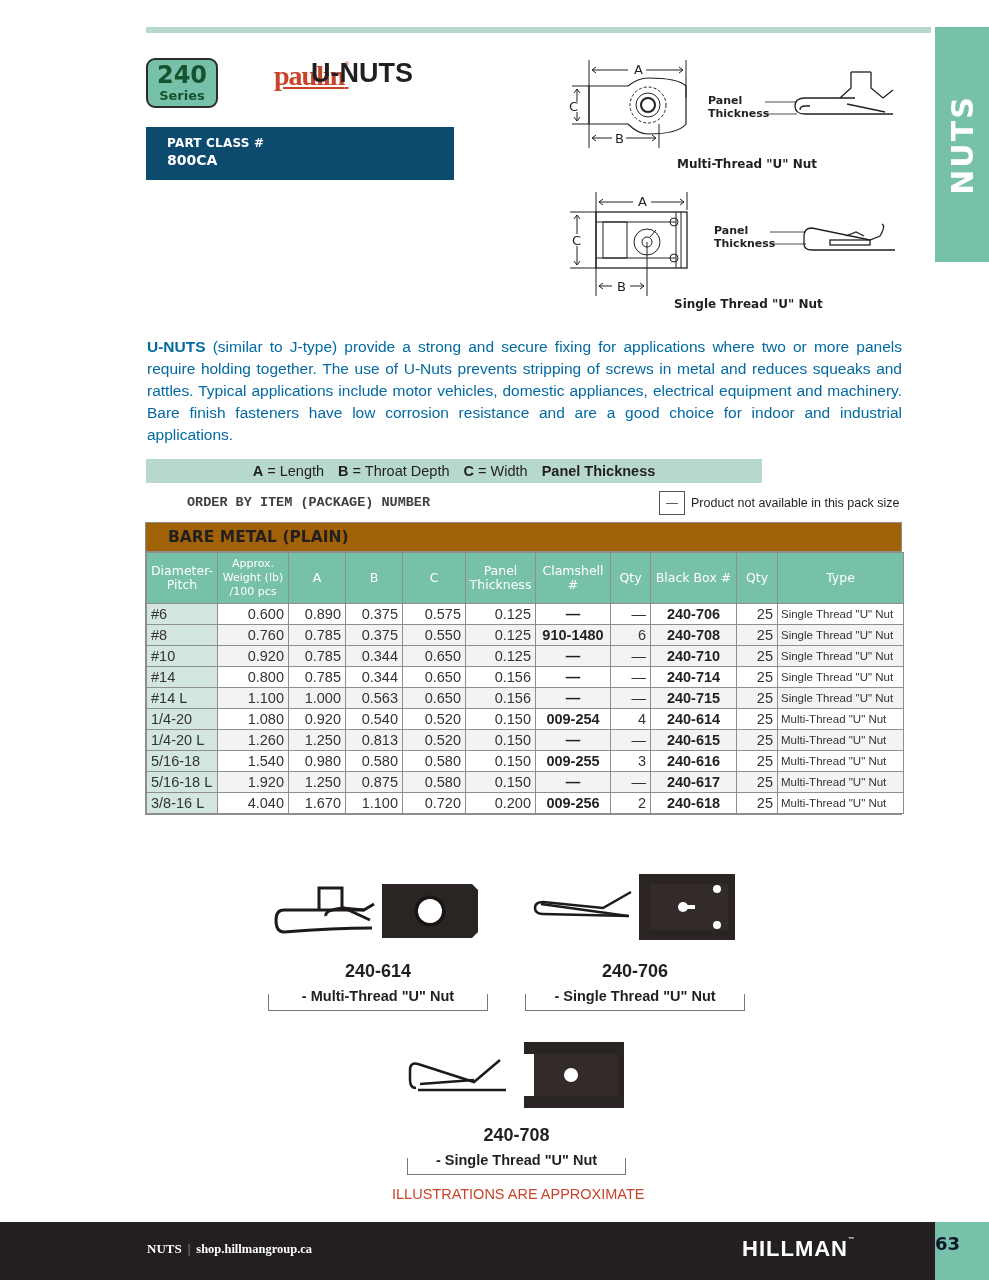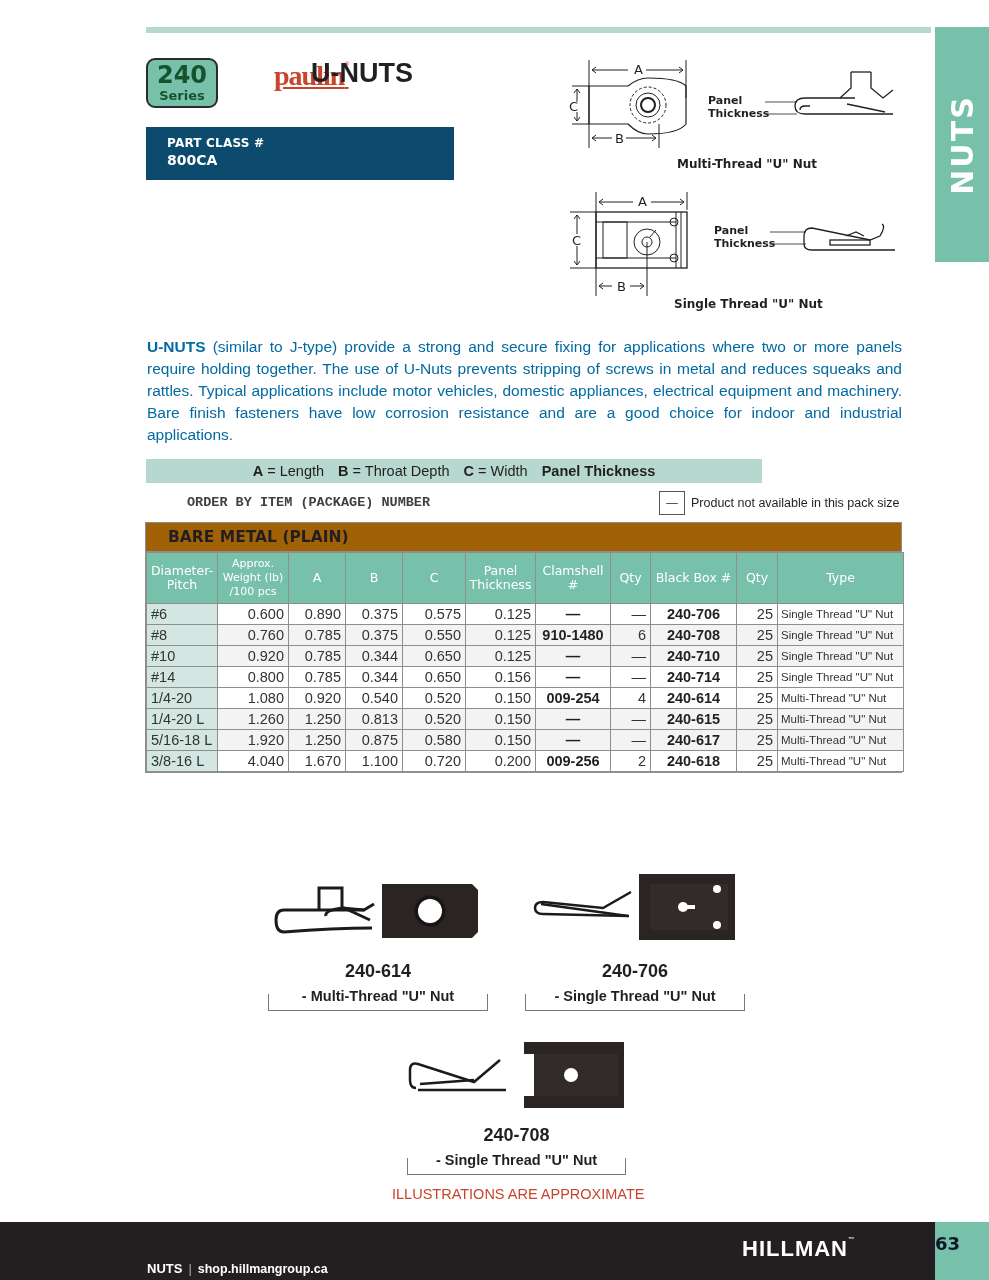--- a/index.html
+++ b/index.html
@@ -51,21 +51,21 @@
   tr.alt td:not(.pitch) { background: #f3f3f3; }
   tr:not(.alt) td:not(.pitch) { background: #fff; }
 
   .photo { position: absolute; }
   .photo-pn { position: absolute; font-family: "Liberation Sans", sans-serif; font-weight: bold; font-size: 18px; text-align: center; color: #231f20; }
   .photo-cap { position: absolute; height: 17px; border-left: 1px solid #777; border-right: 1px solid #777; border-bottom: 1px solid #777; font-family: "Liberation Sans", sans-serif; font-weight: bold; font-size: 14.5px; text-align: center; line-height: 4px; color: #231f20; }
 
   .approx { position: absolute; left: 392px; top: 1186px; font-family: "Liberation Sans", sans-serif; font-size: 14.5px; color: #c8442b; }
 
   .footer { position: absolute; left: 0; top: 1222px; width: 935px; height: 58px; background: #231f20; }
-  .footer .section { position: absolute; left: 147px; top: 19px; font-family: Liberation Sans, sans-serif; color: #fff; font-size: 13px; font-weight: bold; margin-top: 20px; }
+  .footer .section { position: absolute; left: 147px; top: 19px; font-family: Liberation Serif, serif; color: #fff; font-size: 13px; font-weight: bold; }
   .footer .sep { color: #aaa; font-weight: normal; margin: 0 6px; }
   .footer .url { font-weight: bold; font-size: 12.5px; }
   .footer .logo { position: absolute; left: 742px; top: 14px; color: #fff; font-family: "Liberation Sans", sans-serif; font-weight: bold; font-size: 22px; letter-spacing: 1px; }
   .footer .logo sup { font-size: 6px; vertical-align: top; }
   .page-num { position: absolute; left: 935px; top: 1222px; width: 54px; height: 58px; background: #77c1ab; color: #0f172a; font-weight: bold; font-size: 18px; text-align: left; line-height: 44px; }
 </style>
 </head>
 <body>
 
 <div class="top-rule"></div>
@@ -265,20 +265,33 @@
           <td class="num">0.785</td>
           <td class="num">0.344</td>
           <td class="num">0.650</td>
           <td class="num">0.156</td>
           <td class="ctr bold">—</td>
           <td class="num">—</td>
           <td class="ctr bold">240-714</td>
           <td class="num">25</td>
           <td class="type">Single Thread "U" Nut</td>
         </tr>
+        <tr class="alt">
+          <td class="pitch">#14 L</td>
+          <td class="num">1.100</td>
+          <td class="num">1.000</td>
+          <td class="num">0.563</td>
+          <td class="num">0.650</td>
+          <td class="num">0.156</td>
+          <td class="ctr bold">—</td>
+          <td class="num">—</td>
+          <td class="ctr bold">240-715</td>
+          <td class="num">25</td>
+          <td class="type">Single Thread "U" Nut</td>
+        </tr>
         <tr>
           <td class="pitch">1/4-20</td>
           <td class="num">1.080</td>
           <td class="num">0.920</td>
           <td class="num">0.540</td>
           <td class="num">0.520</td>
           <td class="num">0.150</td>
           <td class="ctr bold">009-254</td>
           <td class="num">4</td>
           <td class="ctr bold">240-614</td>
@@ -291,20 +304,33 @@
           <td class="num">1.250</td>
           <td class="num">0.813</td>
           <td class="num">0.520</td>
           <td class="num">0.150</td>
           <td class="ctr bold">—</td>
           <td class="num">—</td>
           <td class="ctr bold">240-615</td>
           <td class="num">25</td>
           <td class="type">Multi-Thread "U" Nut</td>
         </tr>
+        <tr>
+          <td class="pitch">5/16-18</td>
+          <td class="num">1.540</td>
+          <td class="num">0.980</td>
+          <td class="num">0.580</td>
+          <td class="num">0.580</td>
+          <td class="num">0.150</td>
+          <td class="ctr bold">009-255</td>
+          <td class="num">3</td>
+          <td class="ctr bold">240-616</td>
+          <td class="num">25</td>
+          <td class="type">Multi-Thread "U" Nut</td>
+        </tr>
         <tr class="alt">
           <td class="pitch">5/16-18 L</td>
           <td class="num">1.920</td>
           <td class="num">1.250</td>
           <td class="num">0.875</td>
           <td class="num">0.580</td>
           <td class="num">0.150</td>
           <td class="ctr bold">—</td>
           <td class="num">—</td>
           <td class="ctr bold">240-617</td>

